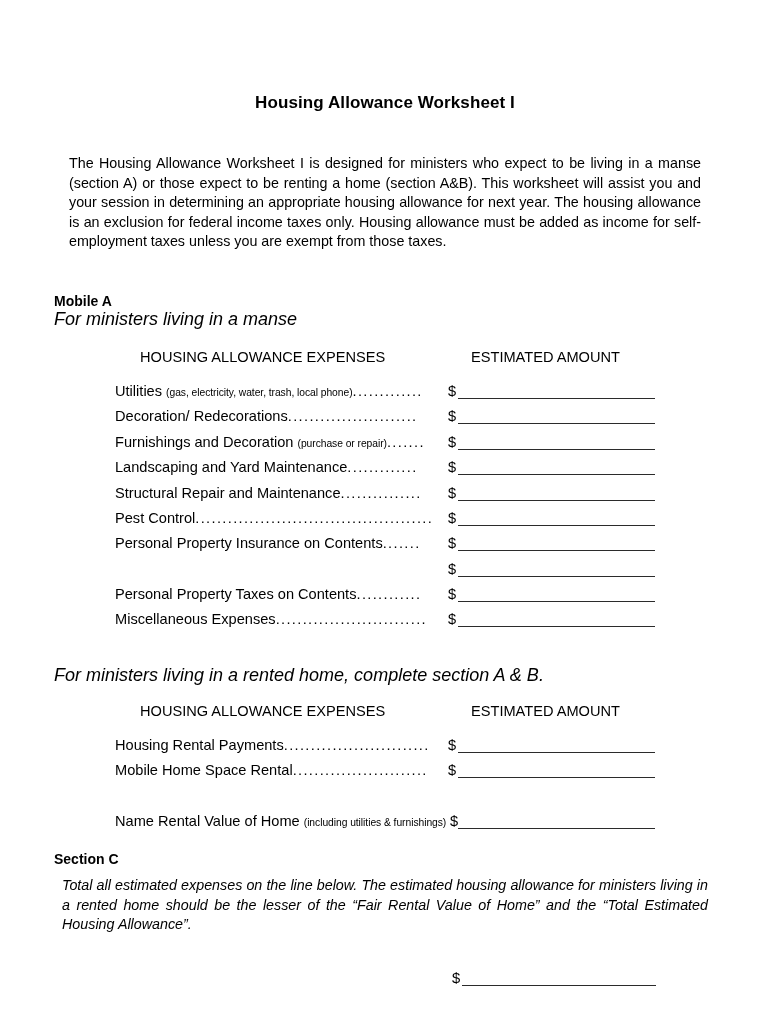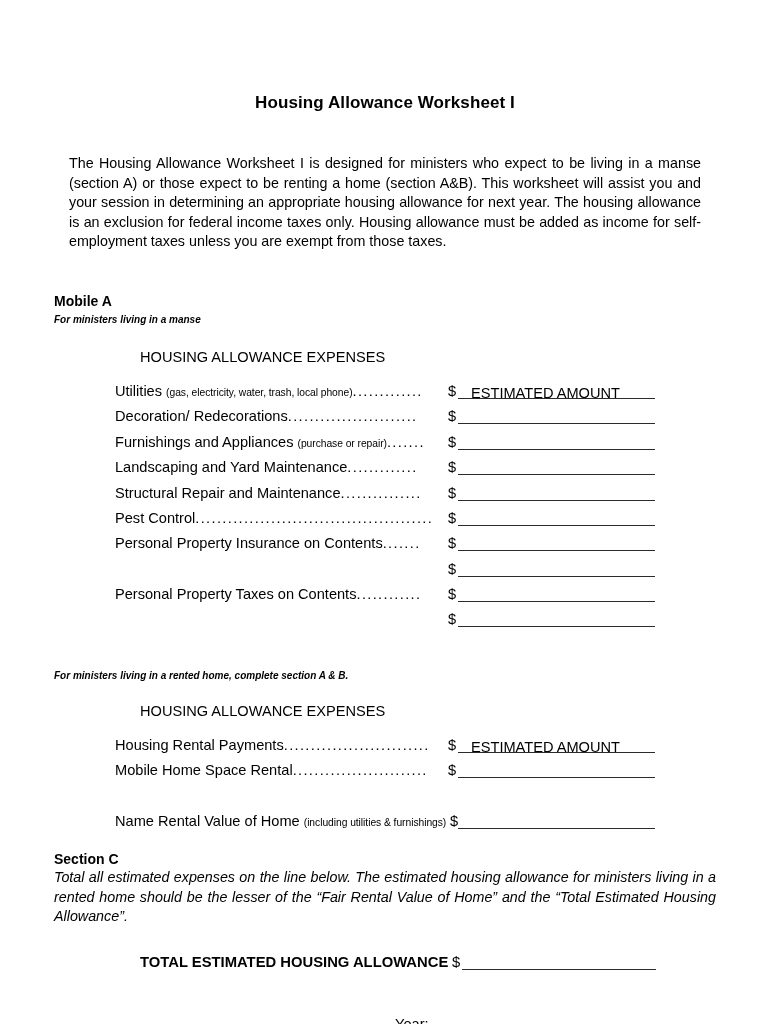--- a/index.html
+++ b/index.html
@@ -46,53 +46,51 @@
   }
 
   
   .section-block { margin: 0; }
   .section-label {
     font-size: 14px;
     font-weight: bold;
     line-height: 17px;
   }
   .section-sub {
-    font-size: 10px;
+    font-size: 18px;
     font-style: italic;
     line-height: 19px;
-    font-weight: bold;
   }
   .section-para {
     font-size: 14.3px;
     font-style: italic;
     line-height: 19.4px;
     text-align: justify;
     text-justify: inter-word;
-    margin: 0;
+    margin: 8px;
   }
 
   
   .col-head {
     position: relative;
     height: 21px;
     font-size: 14.6px;
     font-weight: normal;
   }
   .col-head .ch-expenses {
     position: absolute;
     left: 86px;
     top: 0;
     white-space: nowrap;
   }
   .col-head .ch-amount {
     position: absolute;
     left: 417px;
     top: 0;
     white-space: nowrap;
-    margin-top: 36px;
   }
 
   
   .rows { position: relative; }
   .erow {
     position: relative;
     height: 25.4px;
   }
   .erow-gap { height: 25.4px; }
 
@@ -225,21 +223,21 @@
       <span class="e-label"><span>Utilities</span> <span class="e-sub">(gas, electricity, water, trash, local phone)</span><span class="e-dots">.............</span></span>
       <span class="e-dollar">$</span>
       <span class="e-line"></span>
     </div>
     <div class="erow">
       <span class="e-label"><span>Decoration/ Redecorations</span><span class="e-dots">........................</span></span>
       <span class="e-dollar">$</span>
       <span class="e-line"></span>
     </div>
     <div class="erow">
-      <span class="e-label"><span>Furnishings and Appliances</span> <span class="e-sub">(purchase or repair)</span><span class="e-dots">.......</span></span>
+      <span class="e-label"><span>Furnishings and Decoration</span> <span class="e-sub">(purchase or repair)</span><span class="e-dots">.......</span></span>
       <span class="e-dollar">$</span>
       <span class="e-line"></span>
     </div>
     <div class="erow">
       <span class="e-label"><span>Landscaping and Yard Maintenance</span><span class="e-dots">.............</span></span>
       <span class="e-dollar">$</span>
       <span class="e-line"></span>
     </div>
     <div class="erow">
       <span class="e-label"><span>Structural Repair and Maintenance</span><span class="e-dots">...............</span></span>
@@ -259,20 +257,21 @@
     <div class="erow">
       <span class="e-dollar">$</span>
       <span class="e-line"></span>
     </div>
     <div class="erow">
       <span class="e-label"><span>Personal Property Taxes on Contents</span><span class="e-dots">............</span></span>
       <span class="e-dollar">$</span>
       <span class="e-line"></span>
     </div>
     <div class="erow">
+      <span class="e-label"><span>Miscellaneous Expenses</span><span class="e-dots">............................</span></span>
       <span class="e-dollar">$</span>
       <span class="e-line"></span>
     </div>
   </div>
 
   <div class="sp-30"></div>
 
   <div class="section-block">
     <div class="section-sub">For ministers living in a rented home, complete section A &amp; B.</div>
   </div>
@@ -308,21 +307,20 @@
   <div class="sp-14"></div>
 
   <div class="section-block">
     <div class="section-label">Section C</div>
     <p class="section-para">Total all estimated expenses on the line below.  The estimated housing allowance for ministers living in a rented home should be the lesser of the “Fair Rental Value of Home” and the “Total Estimated Housing Allowance”.</p>
   </div>
 
   <div class="sp-26"></div>
 
   <div class="total-row">
-    <span class="total-label">TOTAL ESTIMATED HOUSING ALLOWANCE</span>
     <span class="total-dollar">$</span>
     <span class="total-line"></span>
   </div>
 
   <div class="sp-36"></div>
 
   <div class="footer-row">
     <span class="f-name-label">Minister’s Name:</span>
     <span class="f-name-line"></span>
     <span class="f-year-label">Year:</span>

